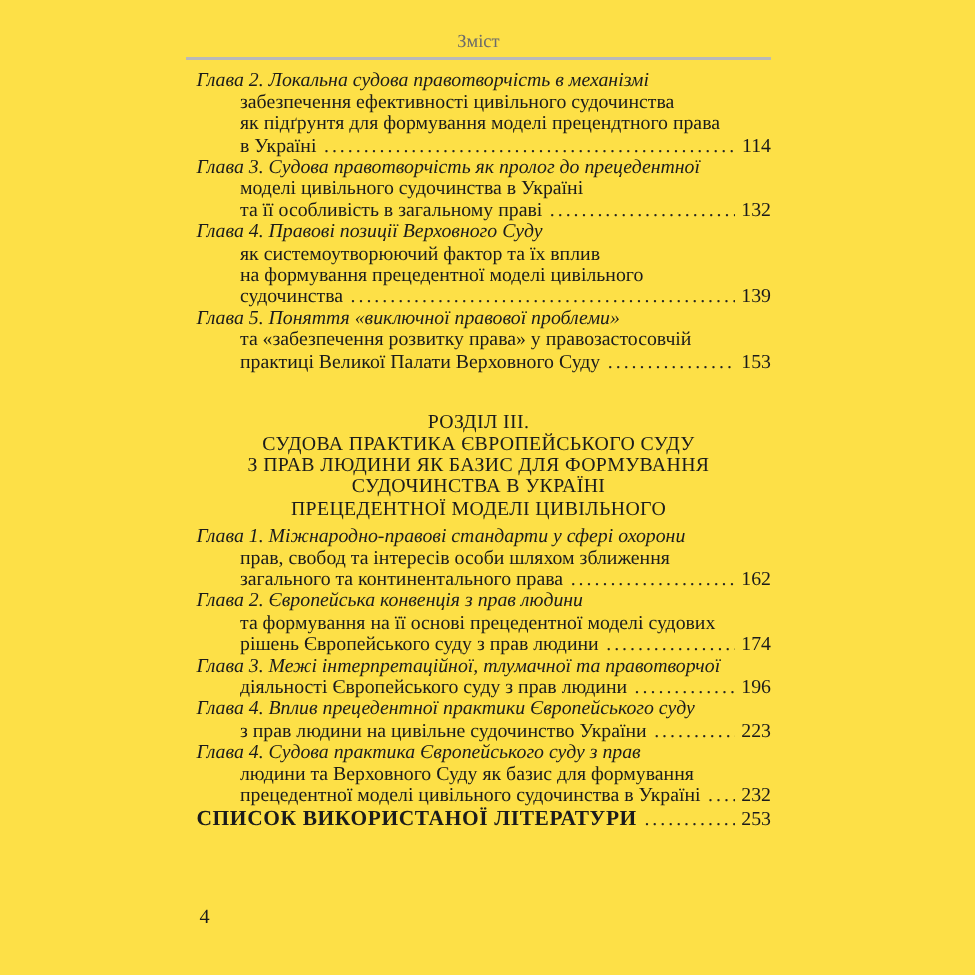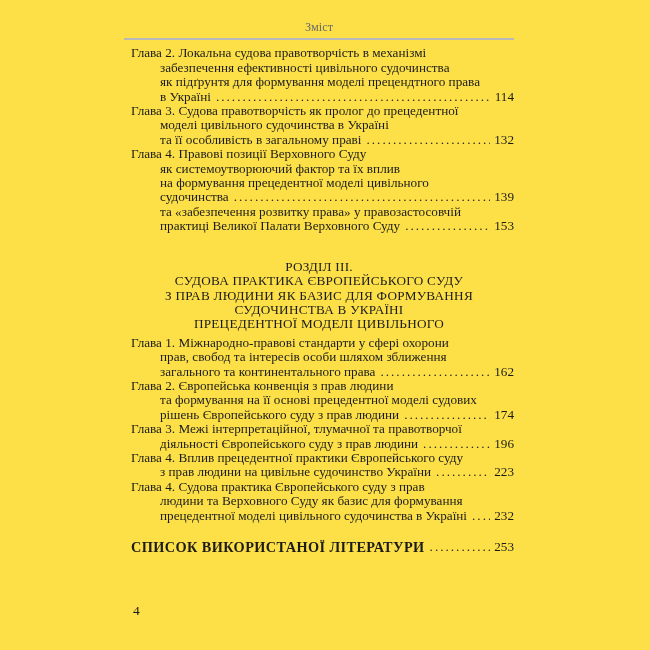--- a/index.html
+++ b/index.html
@@ -27,21 +27,21 @@
     color: #6b6b6b;
     font-size: 12.3px;
     margin-bottom: 4px;
   }
   .header-rule {
     border: 0;
     border-top: 2px solid #b9b9b9;
     margin: 0 0 6px 0;
   }
   .line { white-space: nowrap; }
-  .first { padding-left: 7px; }
+  .first { padding-left: 7px; font-style: italic; }
   .cont  { padding-left: 36px; }
   .leadline { display: flex; align-items: flex-start; }
   .leadline .t { white-space: nowrap; }
   .leader {
     flex: 1 1 auto;
     overflow: hidden;
     white-space: nowrap;
     min-width: 8px;
     margin: 0 4px 0 5px;
     color: #222;
@@ -53,21 +53,21 @@
   .pg { white-space: nowrap; }
   .section-heading {
     text-align: center;
     font-weight: normal;
     margin-top: 26px;
     margin-bottom: 4px;
     letter-spacing: 0.25px;
   }
   .bib-line {
     display: flex; align-items: flex-end;
-    margin-top: 17px;
+    margin-top: 2px;
     padding-left: 7px;
   }
   .bib-title {
     font-weight: bold;
     font-size: 14.3px;
     letter-spacing: 0.4px;
     white-space: nowrap;
   }
   .footer-page {
     position: absolute;
@@ -111,20 +111,21 @@
       <div class="line cont">як системоутворюючий фактор та їх вплив</div>
       <div class="line cont">на формування прецедентної моделі цивільного</div>
       <div class="line cont leadline">
         <span class="t">судочинства</span>
         <span class="leader"></span>
         <span class="pg">139</span>
       </div>
     </div>
 
     <div class="entry">
+      <div class="line first">Глава 5. Поняття «виключної правової проблеми»</div>
       <div class="line cont">та «забезпечення розвитку права» у правозастосовчій</div>
       <div class="line cont leadline">
         <span class="t">практиці Великої Палати Верховного Суду</span>
         <span class="leader"></span>
         <span class="pg">153</span>
       </div>
     </div>
 
     <div class="section-heading">
       <div class="line">РОЗДІЛ ІІІ.</div>

